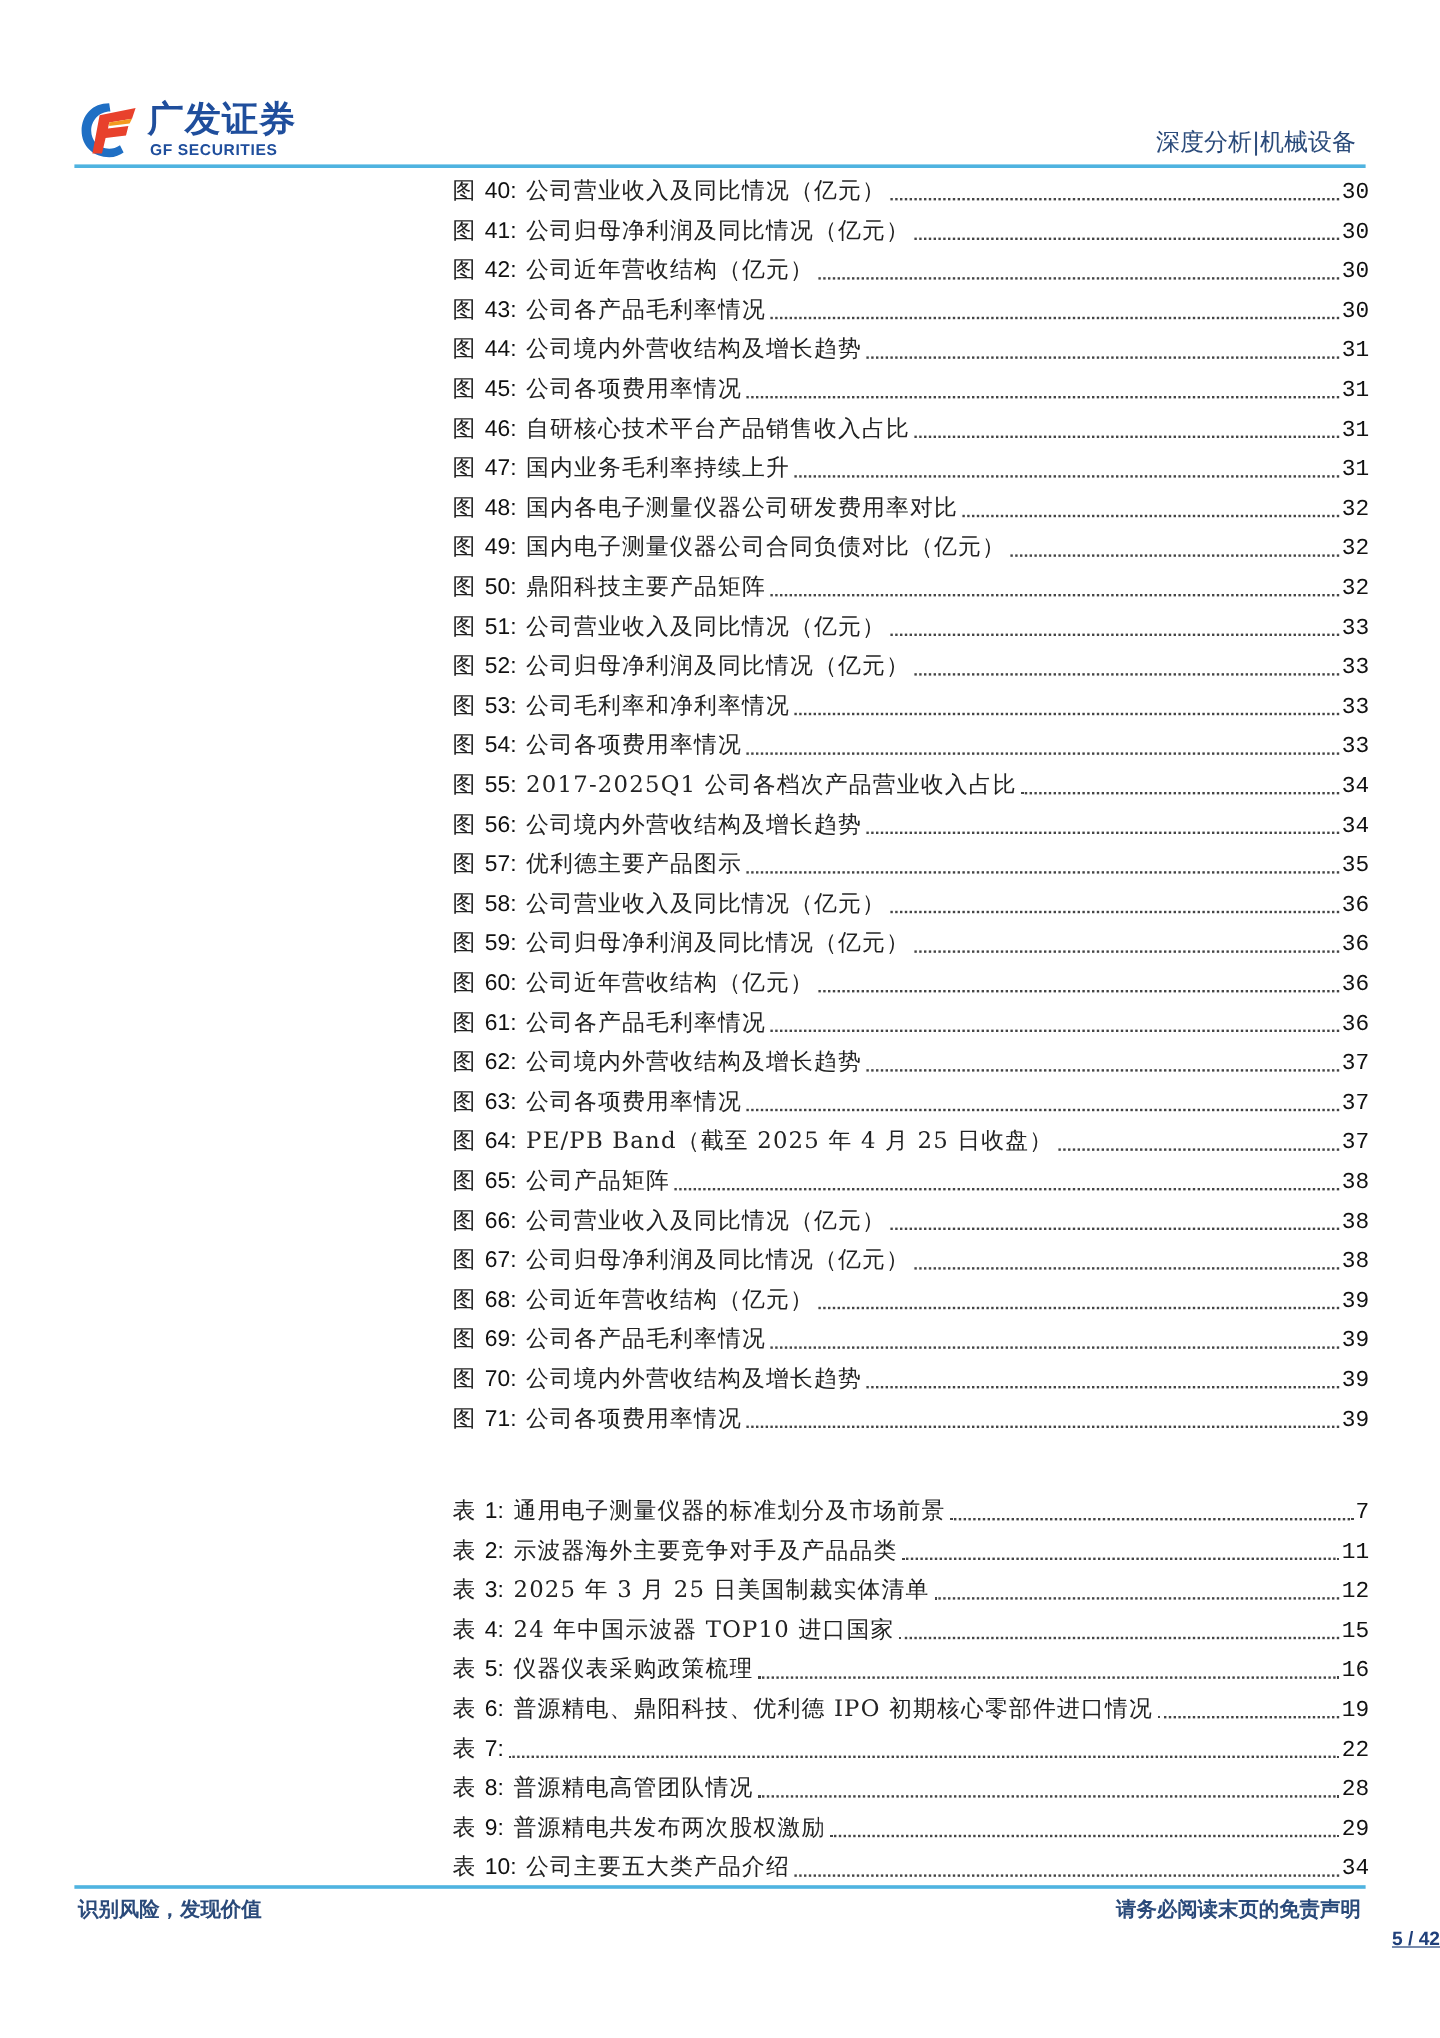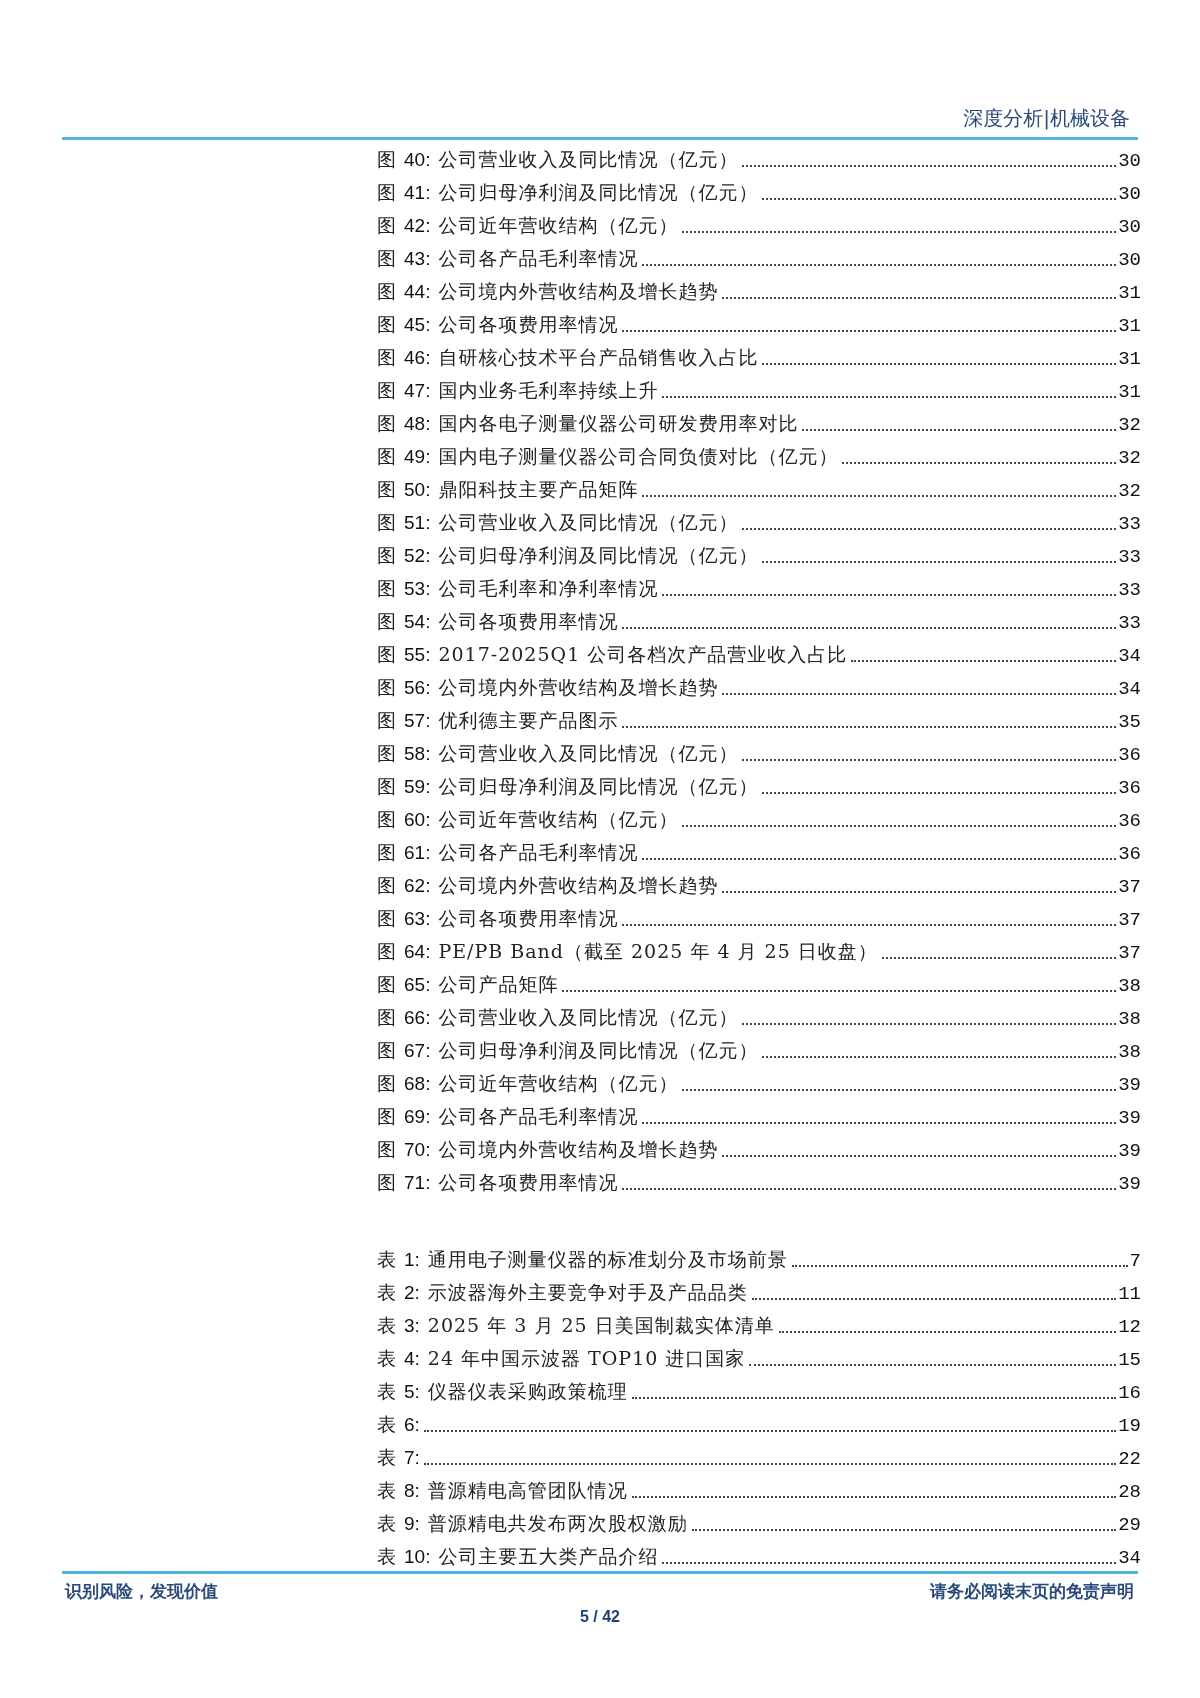--- a/index.html
+++ b/index.html
@@ -45,28 +45,37 @@
 
     .footer-left {
       position: absolute; left: 65px; top: 1580px; font-size: 17px; font-weight: bold; color: #2a4a7a;
       font-family: Liberation Mono, monospace;
     }
     .footer-right {
       position: absolute; right: 66px; top: 1580px; font-size: 17px; font-weight: bold; color: #2a4a7a;
       font-family: "DejaVu Sans", sans-serif;
     }
     .page-num {
-      position: absolute; left: 0; width: 1200px; text-align: center; top: 1608px;
-      font-size: 16px; font-weight: bold; color: #1f3f7a;
+      position: absolute; left: 0; width: 1200px; text-align: right; top: 1608px;
+      font-size: 16px; font-weight: bold; color: #1f3f7a; text-decoration: underline;
     }
   </style>
 </head>
 <body>
 
 <div class="header">
+  <div class="logo">
+    <svg class="logo-mark" viewBox="0 0 52 52" width="52" height="52">
+      <path d="M26 4 C12 4 3 14 3 27 C3 40 13 49 26 49 C31 49 35 47 38 45 L35 39 C32 41 29 42 26 42 C17 42 11 35 11 27 C11 19 17 11 27 11 Z" fill="#1f6fc4"></path>
+      <path d="M18 14 L48 8 L45 17 L26 20 L25 25 L42 23 L40 31 L23 33 L20 46 L12 46 Z" fill="#e8412c"></path>
+      <path d="M26 20 L45 17 L43 21 L26 23 Z" fill="#f39a1e"></path>
+    </svg>
+    <div class="logo-cn">广发证券</div>
+    <div class="logo-en">GF SECURITIES</div>
+  </div>
   <div class="header-right">深度分析|机械设备</div>
 </div>
 <div class="rule-top"></div>
 
 <div class="toc toc-figs" id="fig-list">
     <div class="toc-row">
       <span class="toc-prefix">图</span>
       <span class="toc-num">40:</span>
       <span class="toc-title">公司营业收入及同比情况（亿元）</span>
       <span class="toc-leader"></span>
@@ -322,20 +331,21 @@
     <div class="toc-row">
       <span class="toc-prefix">表</span>
       <span class="toc-num">5:</span>
       <span class="toc-title">仪器仪表采购政策梳理</span>
       <span class="toc-leader"></span>
       <span class="toc-page">16</span>
     </div>
     <div class="toc-row">
       <span class="toc-prefix">表</span>
       <span class="toc-num">6:</span>
+      <span class="toc-title">普源精电、鼎阳科技、优利德 IPO 初期核心零部件进口情况</span>
       <span class="toc-leader"></span>
       <span class="toc-page">19</span>
     </div>
     <div class="toc-row">
       <span class="toc-prefix">表</span>
       <span class="toc-num">7:</span>
       <span class="toc-leader"></span>
       <span class="toc-page">22</span>
     </div>
     <div class="toc-row">

